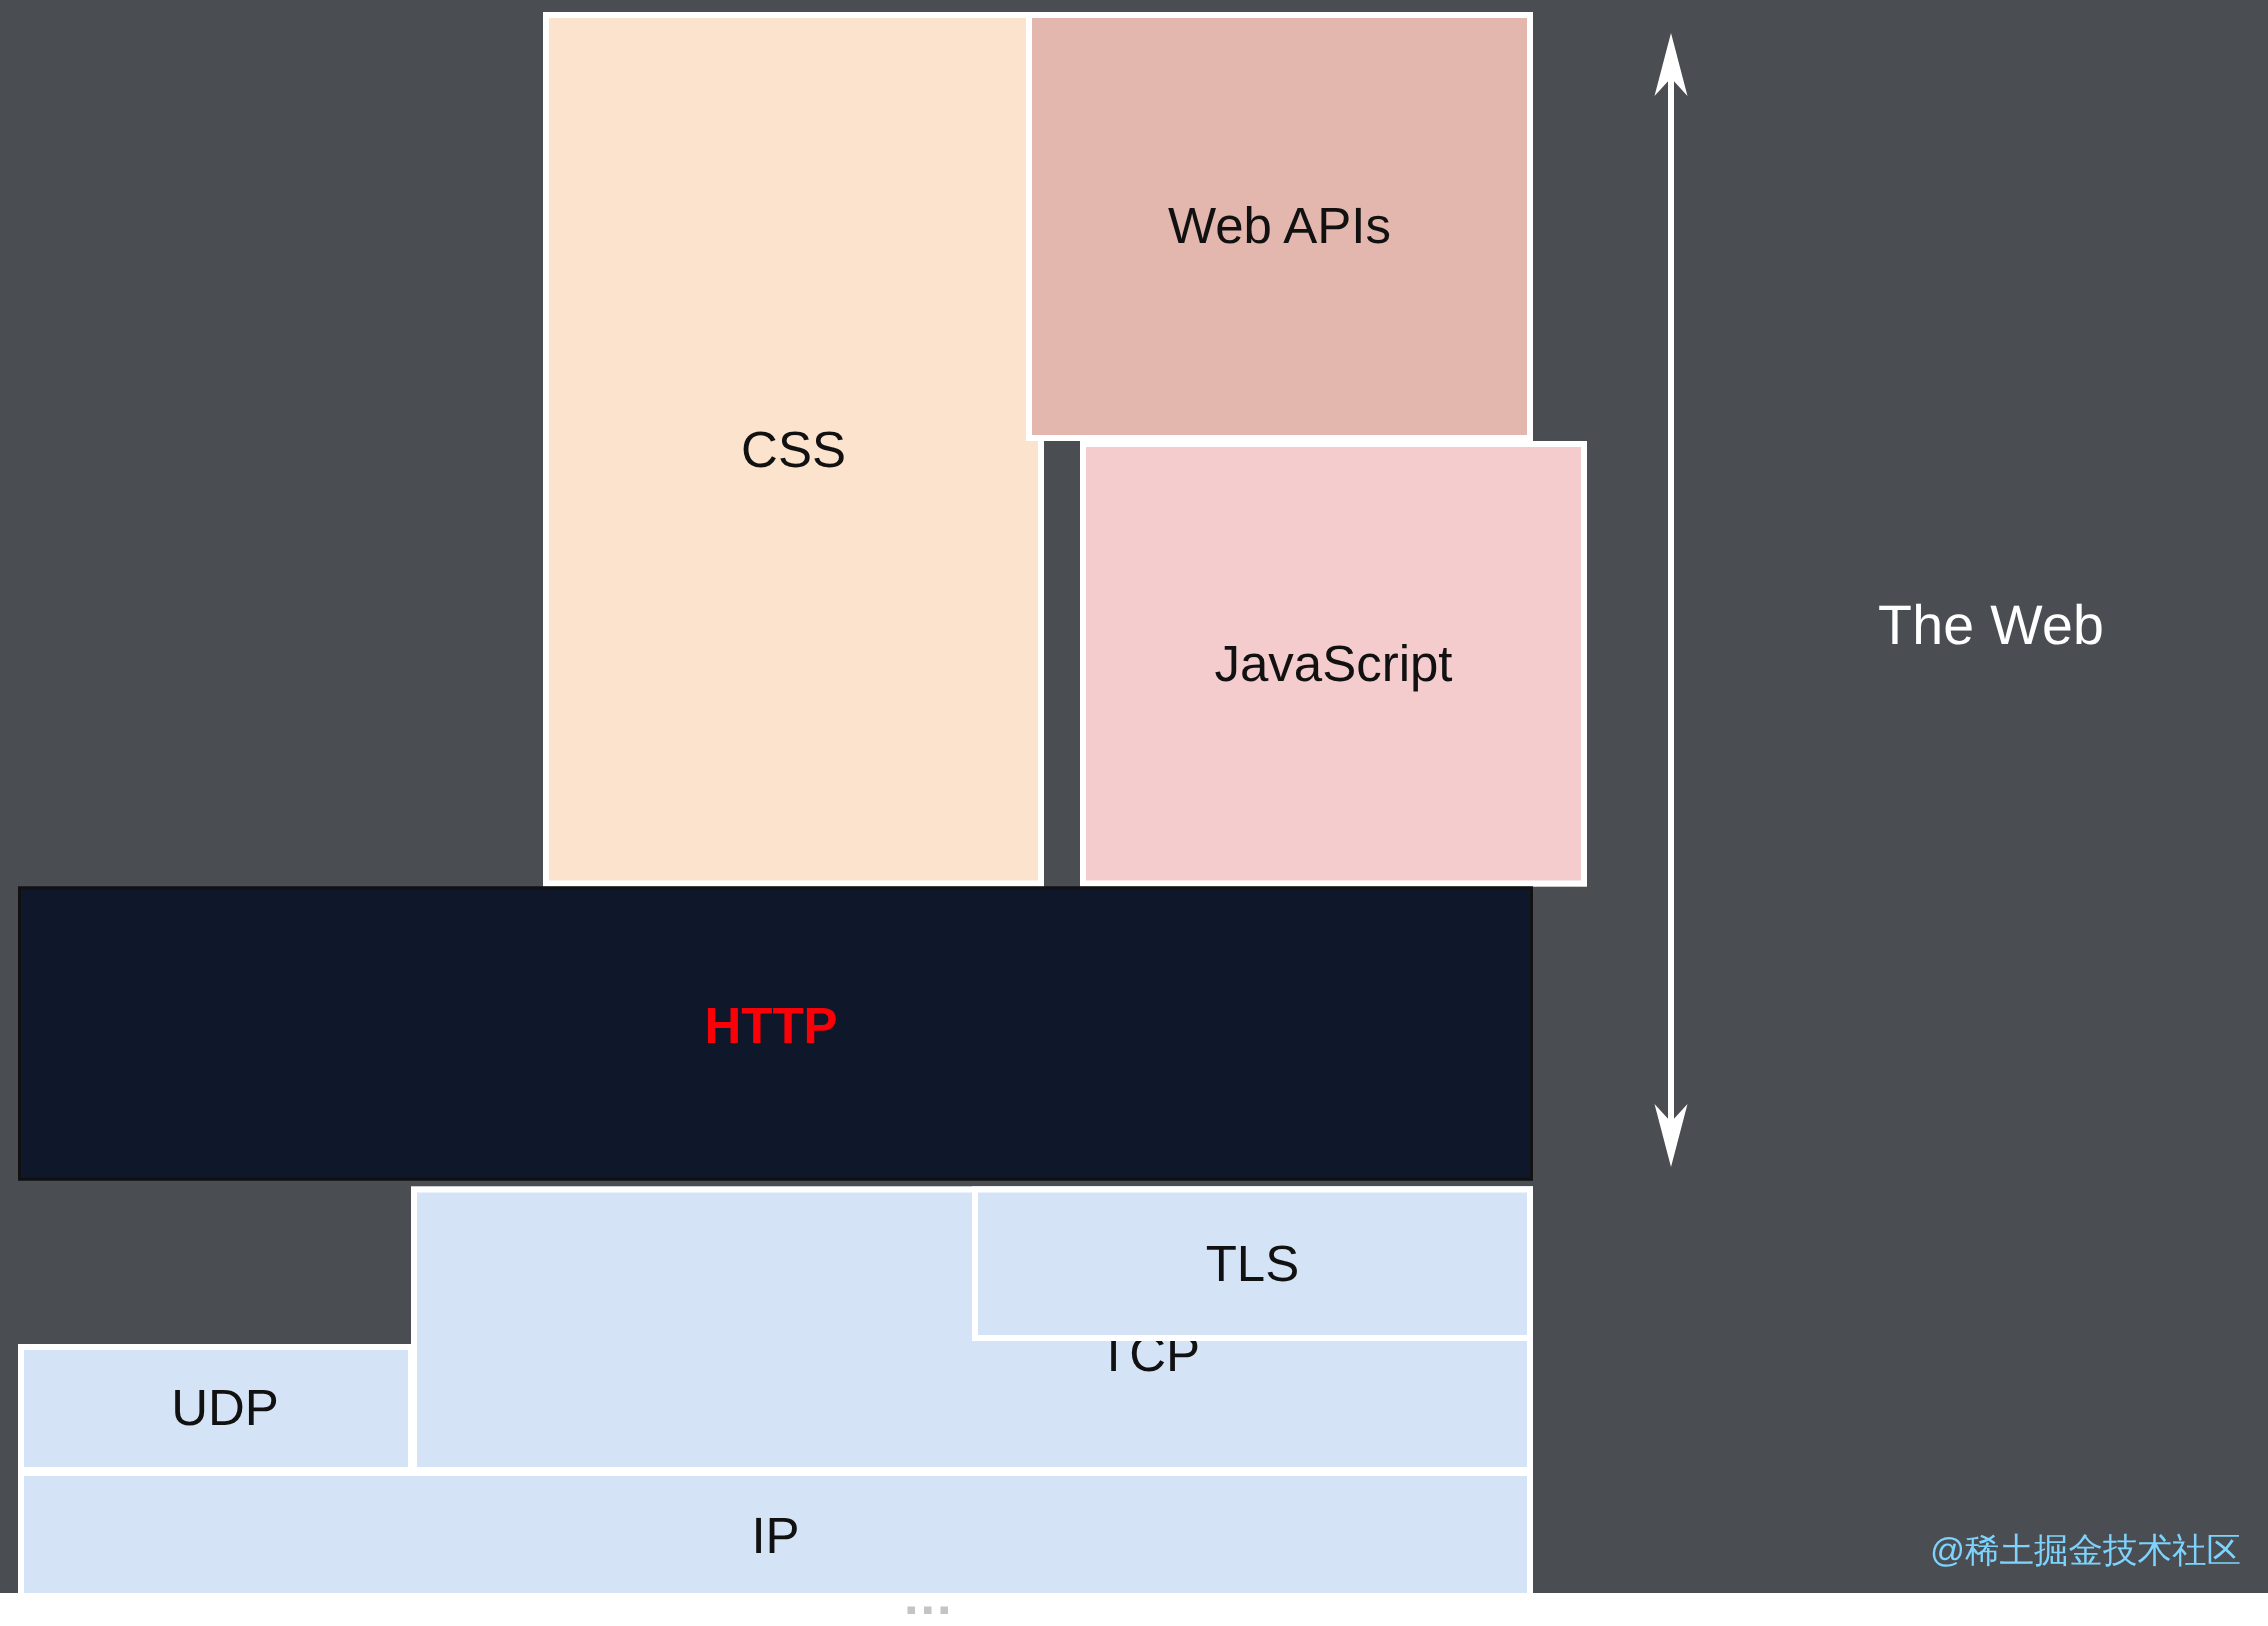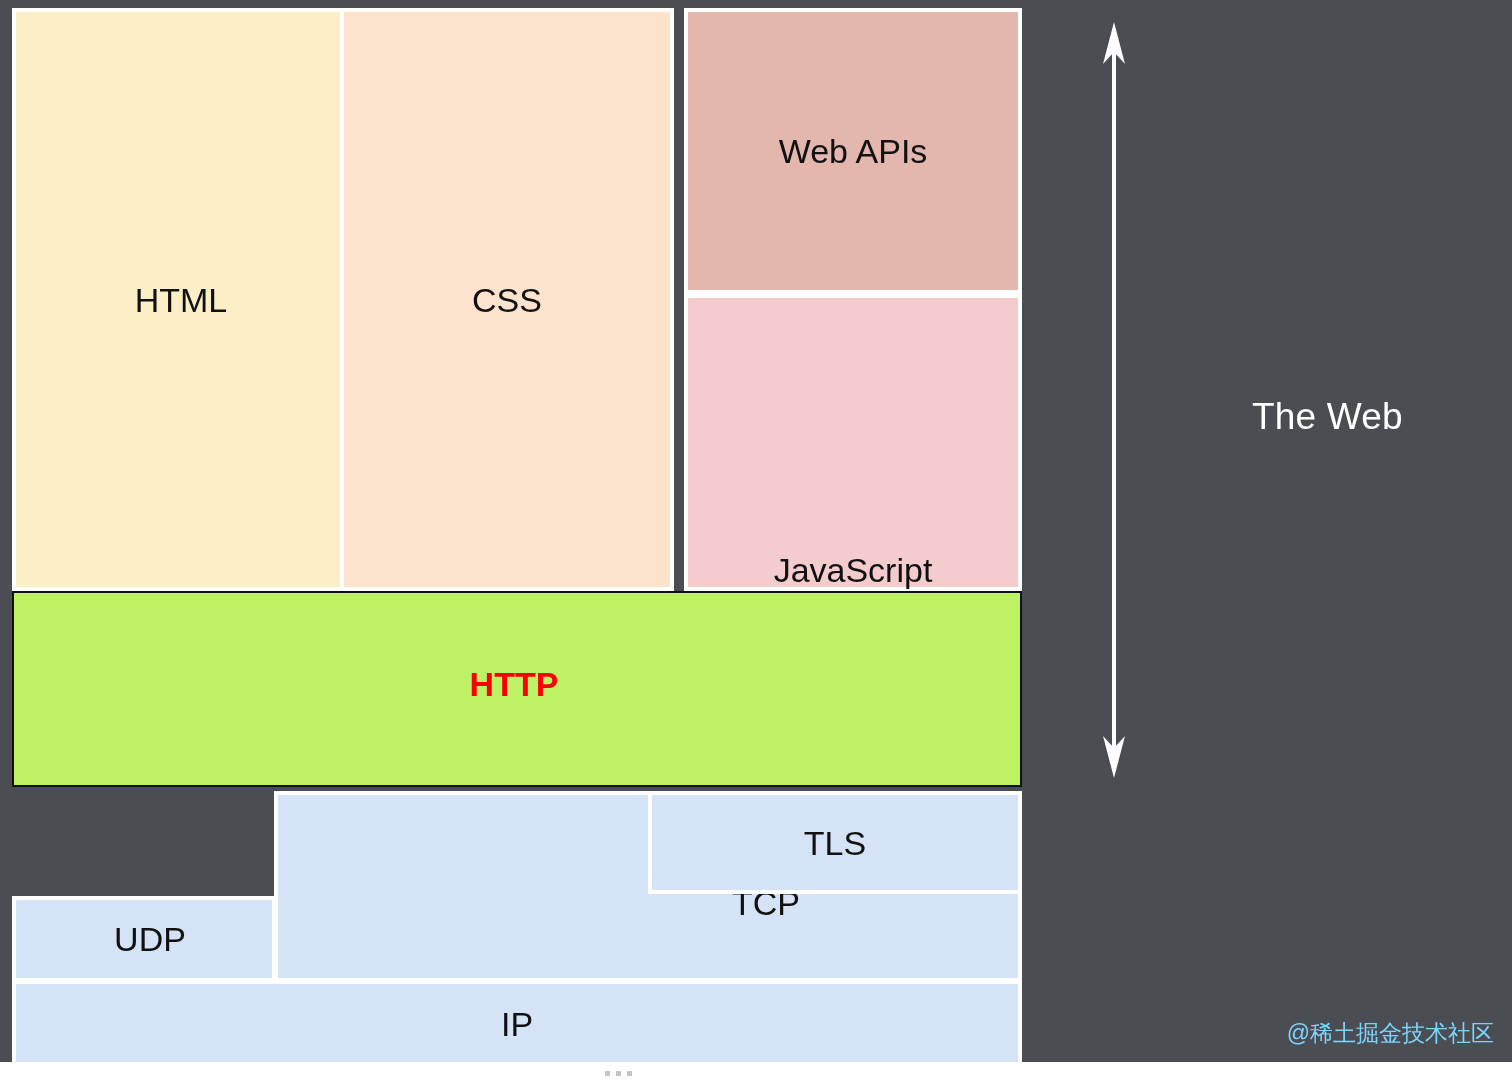--- a/index.html
+++ b/index.html
@@ -38,30 +38,30 @@
     align-items: center;
     justify-content: center;
     color: #111111;
     font-size: 34px;
     font-family: "Liberation Sans", sans-serif;
     line-height: 1;
   }
 
   
   .box-html      { left: 0px;   top: 0px;   width: 338px; height: 583px; background: #fcefc8; }
-  .box-css       { left: 328px; top: 0px;   width: 334px; height: 583px; background: #fbe3cd; }
+  .box-css       { left: 350px; top: 0px;   width: 334px; height: 583px; background: #fbe3cd; }
   .box-webapis   { left: 672px; top: 0px;   width: 338px; height: 286px; background: #e3b6ae; }
-  .box-js        { left: 672px; top: 286px; width: 338px; height: 297px; background: #f5ccce; align-items: flex-end; }
+  .box-js        { left: 708px; top: 286px; width: 338px; height: 297px; background: #f5ccce; }
 
   .box-html .lbl, .box-css .lbl { transform: translateY(0px); }
 
   
   .box-http {
     left: 0px; top: 583px; width: 1010px; height: 196px;
-    background: #bef264;
+    background: #0f172a;
     border-top: 2px solid #111111;
     border-bottom: 2px solid #111111;
     border-left: 2px solid #111111;
     border-right: 2px solid #111111;
   }
   .http-label {
     color: #fb0007;
     font-weight: bold;
     font-size: 34px;
     transform: translateX(-3px) translateY(-5px);
@@ -122,23 +122,20 @@
   .dots { display: flex; gap: 6px; transform: translateX(-138px); }
   .dot { width: 5px; height: 5px; background: #c3c4c6; }
 </style>
 </head>
 <body>
 
 <div id="canvas">
 
   <div class="stack">
 
-    <div class="box box-html">
-      <span class="lbl">HTML</span>
-    </div>
 
     <div class="box box-css">
       <span class="lbl">CSS</span>
     </div>
 
     <div class="box box-webapis">
       <span class="lbl">Web APIs</span>
     </div>
 
     <div class="box box-js">

